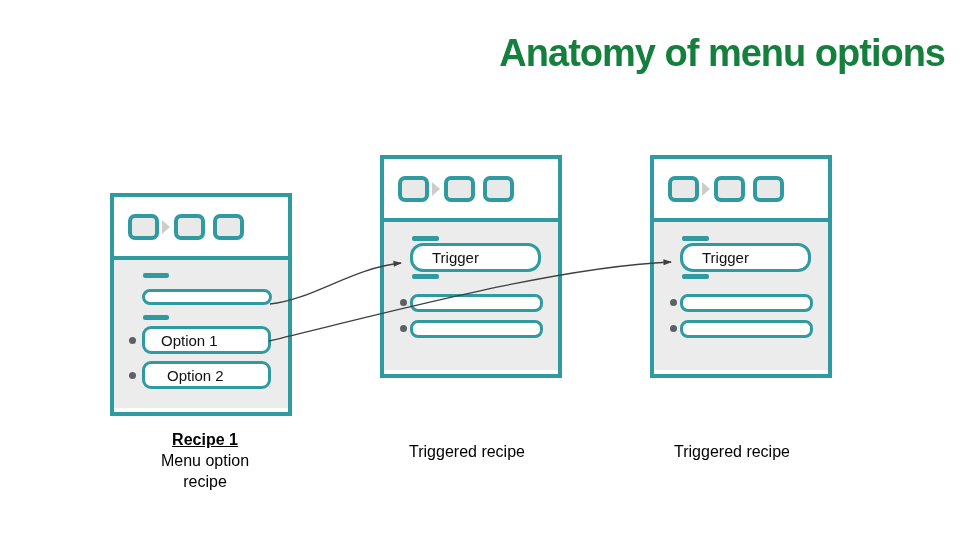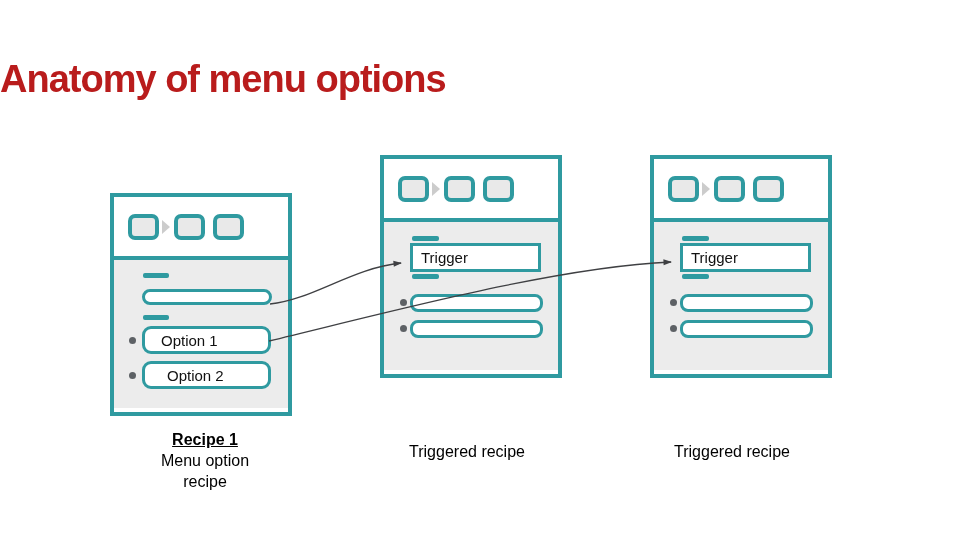--- a/index.html
+++ b/index.html
@@ -4,23 +4,23 @@
 <style>
   * { margin:0; padding:0; box-sizing:border-box; }
   html,body { background:#ffffff; }
   .canvas {
     position:relative; width:960px; height:540px; overflow:hidden;
     background:#ffffff; font-family:"Liberation Sans", sans-serif; color:#000;
   }
 
   
   .title {
-    position:absolute; top:58px; left:0; width:945px;
-    text-align:left; font-size:38px; font-weight:bold;
-    letter-spacing:-1px; color:#b91c1c;
+    position:absolute; top:32px; left:0; width:945px;
+    text-align:right; font-size:38px; font-weight:bold;
+    letter-spacing:-1px; color:#15803d;
   }
 
   
   .card {
     position:absolute; top:155px; width:182px; height:223px;
     border:4px solid #2F9AA0; background:#ffffff;
   }
   .card1 { left:110px;margin-top:38px; }
   .card2 { left:380px; }
   .card3 { left:650px; }
@@ -55,21 +55,21 @@
   .c1-dash1 { left:29px; top:13px;  width:26px; }
   .c1-bar   { left:28px; top:29px;  width:130px; height:16px; border-radius:8px; }
   .c1-dash2 { left:29px; top:55px;  width:26px; }
   .c1-opt1  { left:28px; top:66px;  width:129px; height:28px; border-radius:9px; padding-left:16px; }
   .c1-opt2  { left:28px; top:101px; width:129px; height:28px; border-radius:9px; padding-left:22px; }
   .c1-b1 { left:15px; top:77px; }
   .c1-b2 { left:15px; top:112px; }
 
   
   .t-dash1 { left:28px; top:14px; width:27px; }
-  .t-trig  { left:26px; top:21px; width:131px; height:29px; border-radius:0; padding-left:8px; }
+  .t-trig  { left:26px; top:21px; width:131px; height:29px; border-radius:13px; padding-left:19px; }
   .t-dash2 { left:28px; top:52px; width:27px; }
   .t-row1  { left:26px; top:72px; width:133px; height:18px; border-radius:8px; }
   .t-row2  { left:26px; top:98px; width:133px; height:18px; border-radius:8px; }
   .t-b1 { left:16px; top:77px; }
   .t-b2 { left:16px; top:103px; }
 
   
   .caption { position:absolute; text-align:center; font-size:16px; line-height:21px; color:#000; }
   .cap1 { left:145px; top:429px; width:120px; }
   .cap2 { left:387px; top:441px; width:160px; }

